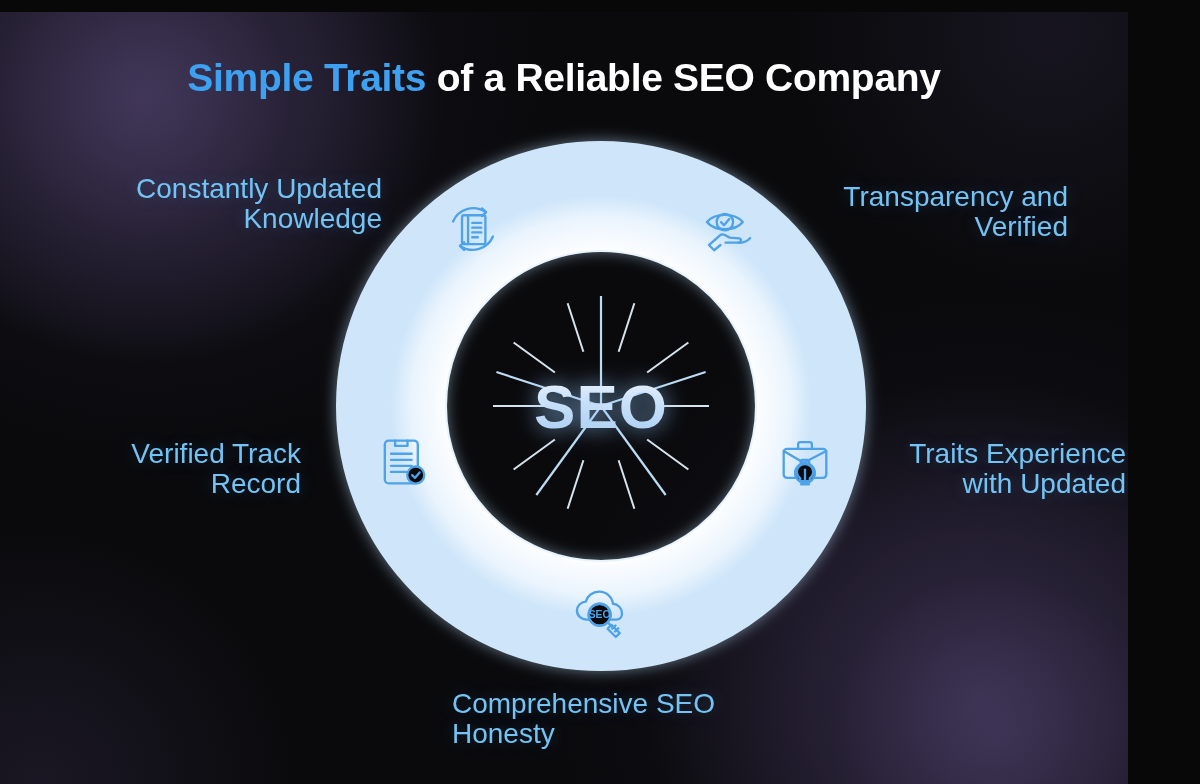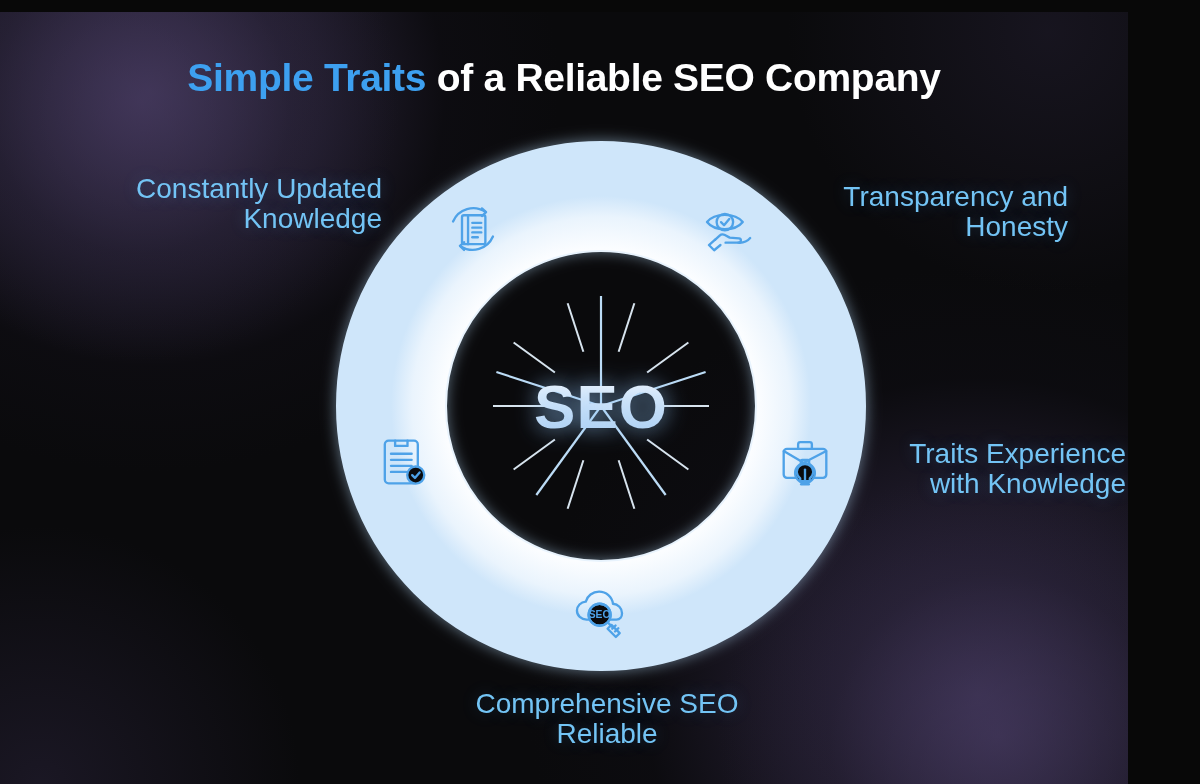--- a/index.html
+++ b/index.html
@@ -127,21 +127,21 @@
   .label {
     position: absolute;
     color: #73c4f5;
     font-size: 28px;
     font-weight: normal;
     line-height: 30px;
     text-shadow: 0 0 16px rgba(80,160,230,0.28);
   }
   .label-right-align { text-align: right; }
   .label-left-align  { text-align: right; }
-  .label-center      { text-align: center; }
+  .label-center      { }
 
   #label-knowledge  { left: 104px;  top: 162px;  width: 278px; }
   #label-track      { left: 104px;  top: 427px;  width: 197px; }
   #label-transparency { left: 818px; top: 170px; width: 250px; }
   #label-startups   { left: 886px;  top: 427px;  width: 240px; }
   #label-services   { left: 452px;  top: 677px;  width: 310px; }
 
   
   .ring-icon {
     position: absolute;
@@ -317,27 +317,31 @@
     </svg>
   </div>
 
   <div class="label label-right-align" id="label-knowledge">
     <div>Constantly Updated</div>
     <div>Knowledge</div>
   </div>
 
   <div class="label label-left-align" id="label-transparency">
     <div>Transparency and</div>
-    <div>Honesty</div>
-  </div>
-
+    <div>Verified</div>
+  </div>
+
+  <div class="label label-right-align" id="label-track">
+    <div>Verified Track</div>
+    <div>Record</div>
+  </div>
 
   <div class="label label-left-align" id="label-startups">
     <div>Traits Experience</div>
-    <div>with Knowledge</div>
+    <div>with Updated</div>
   </div>
 
   <div class="label label-center" id="label-services">
     <div>Comprehensive SEO</div>
-    <div>Reliable</div>
+    <div>Honesty</div>
   </div>
 
 </div>
 
 </body></html>

